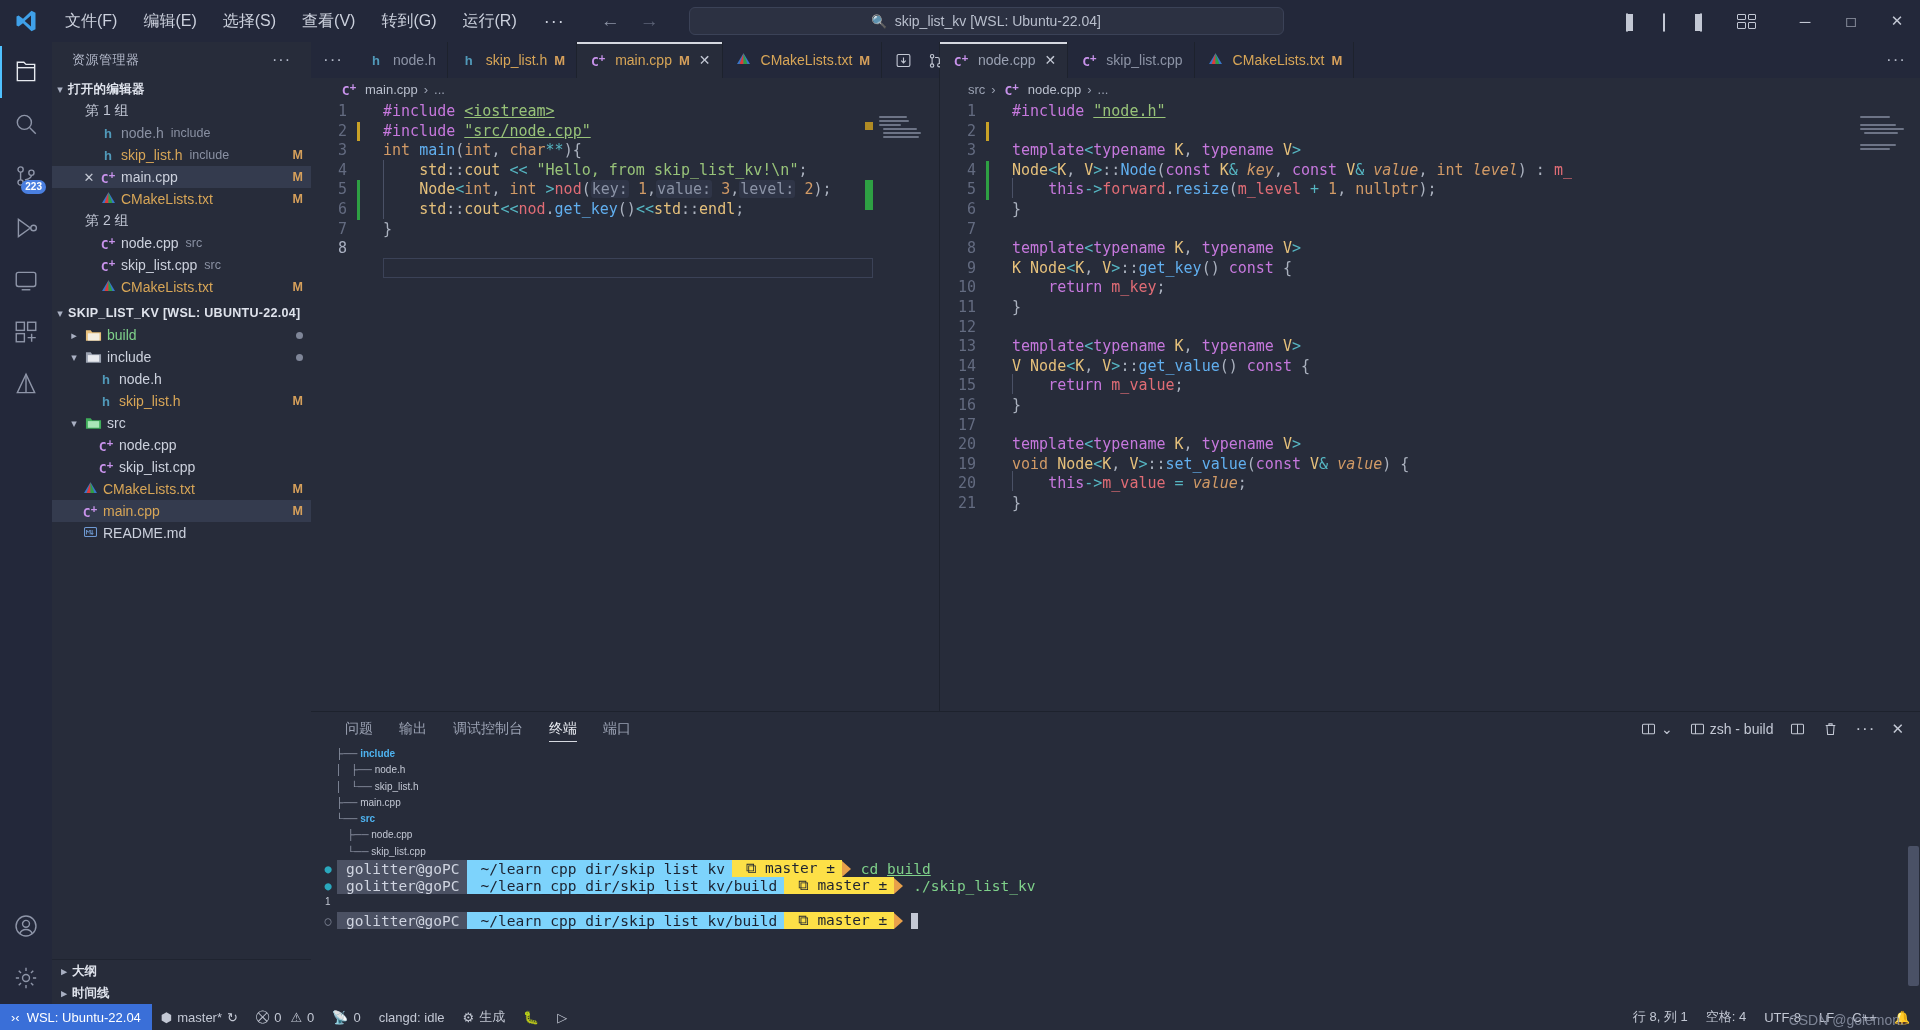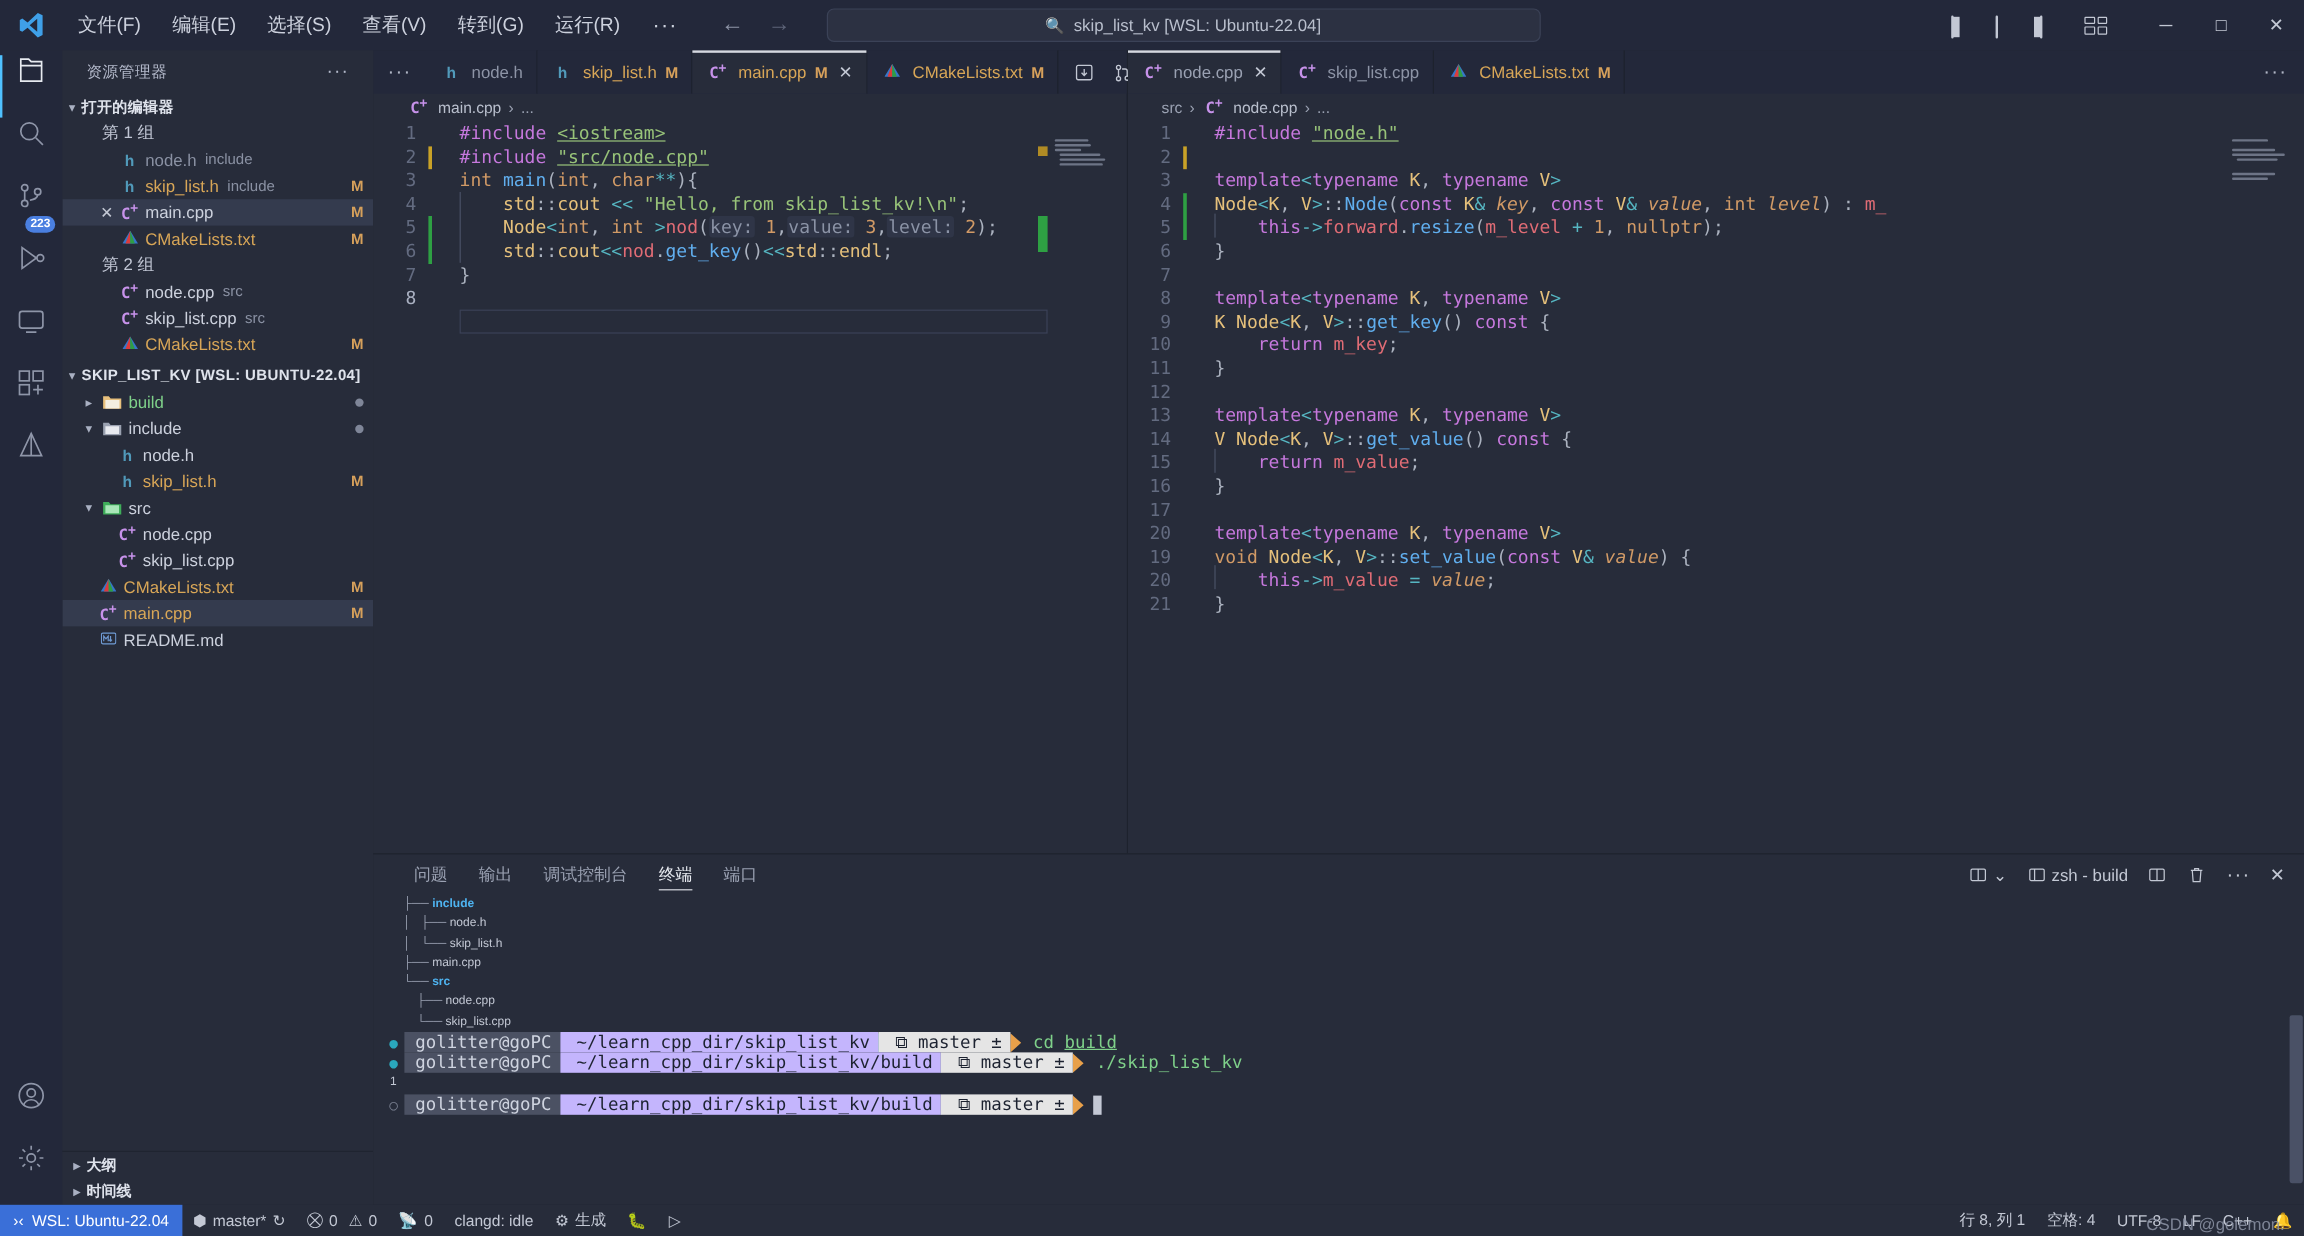--- a/index.html
+++ b/index.html
@@ -44,21 +44,21 @@
   .winbtn { width: 46px; height: 42px; display:flex; align-items:center; justify-content:center; color:#c3c8d4; font-size: 15px;}
 
   
   .body { flex: 1; display: flex; min-height: 0; }
 
   
   .activitybar {
     width: 52px; flex:0 0 52px; background: #23283a; display: flex; flex-direction: column; align-items: center;
     padding-top: 4px;
   }
-  .act { width: 52px; height: 52px; display:flex; align-items:flex-start; justify-content:center; position: relative; color:#8e95a8; cursor:pointer;}
+  .act { width: 52px; height: 52px; display:flex; align-items:center; justify-content:center; position: relative; color:#8e95a8; cursor:pointer;}
   .act.active { color: #e7eaf0; }
   .act.active::before { content:""; position:absolute; left:0; top:0; bottom:0; width:2px; background:#4fc1ff;}
   .act svg { width: 26px; height: 26px; fill:none; stroke: currentColor; stroke-width:1.3; }
   .act .badge {
     position:absolute; bottom: 8px; right: 6px; background:#4a7fe0; color:#fff; font-size:10px;
     border-radius:9px; padding:1px 4px; min-width:18px; text-align:center; line-height:12px; font-weight:600;
   }
   .act-spacer { flex: 1; }
 
   
@@ -152,22 +152,22 @@
   pre.termtext {
     font-family:Liberation Sans, sans-serif; font-size:10px; line-height:16.3px; white-space:pre; color:#c3c8d4; margin:0;
   }
   .t-blue { color:#4eb3f0; font-weight:bold; }
   .t-white { color:#c3c8d4; }
   .t-tree { color:#9aa1b2; }
   .prompt-row { display:flex; align-items:center; height: 17px; font-family:"DejaVu Sans Mono", monospace; font-size:14.5px;}
   .pdot { width:18px; text-align:center; color:#2aa8bd; font-size:12px;}
   .pseg { display:flex; align-items:center; height:17px; padding:0 7px 0 9px; position:relative;}
   .pseg.user { background:#4b5163; color:#cfd4e0;}
-  .pseg.path { background:#c4b5fd; color:#1c2230;text-align:right;}
-  .pseg.git  { background:#e5e5e5; color:#1c2230;}
+  .pseg.path { background:#7dd3fc; color:#1c2230;text-align:right;}
+  .pseg.git  { background:#fde047; color:#1c2230;}
   .arrow { width:0;height:0; border-top:8.5px solid transparent; border-bottom:8.5px solid transparent; border-left:9px solid; }
   .cmd { margin-left:10px; color:#7fd18a; }
   .cmd u { text-decoration: underline; }
   .term-scroll { width: 14px; flex:0 0 14px; position:relative;}
   .term-scroll .thumb { position:absolute; right:1px; width:11px; background:#4a5166; border-radius:2px;}
 
   
   .statusbar { height: 26px; flex:0 0 26px; background:#272c3a; display:flex; align-items:center; color:#c3c8d4; font-size:13px;}
   .sb-remote { background:#3a6fd8; color:#fff; height:26px; display:flex; align-items:center; gap:7px; padding:0 11px; font-size:13px;}
   .sbitem { display:flex; align-items:center; gap:5px; padding:0 9px; height:26px; cursor:pointer; white-space:nowrap;}

